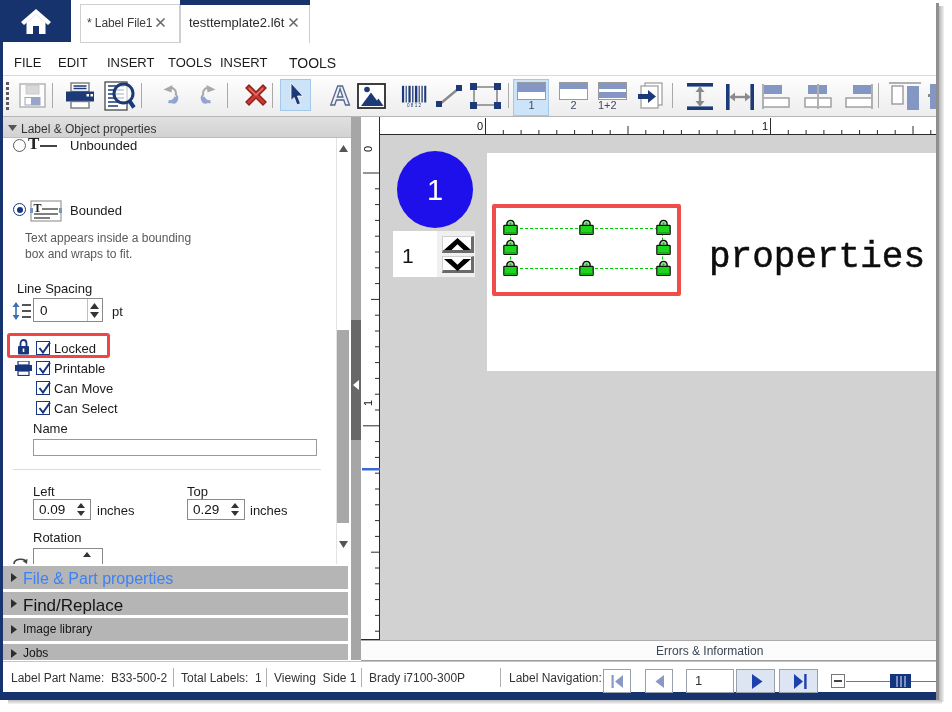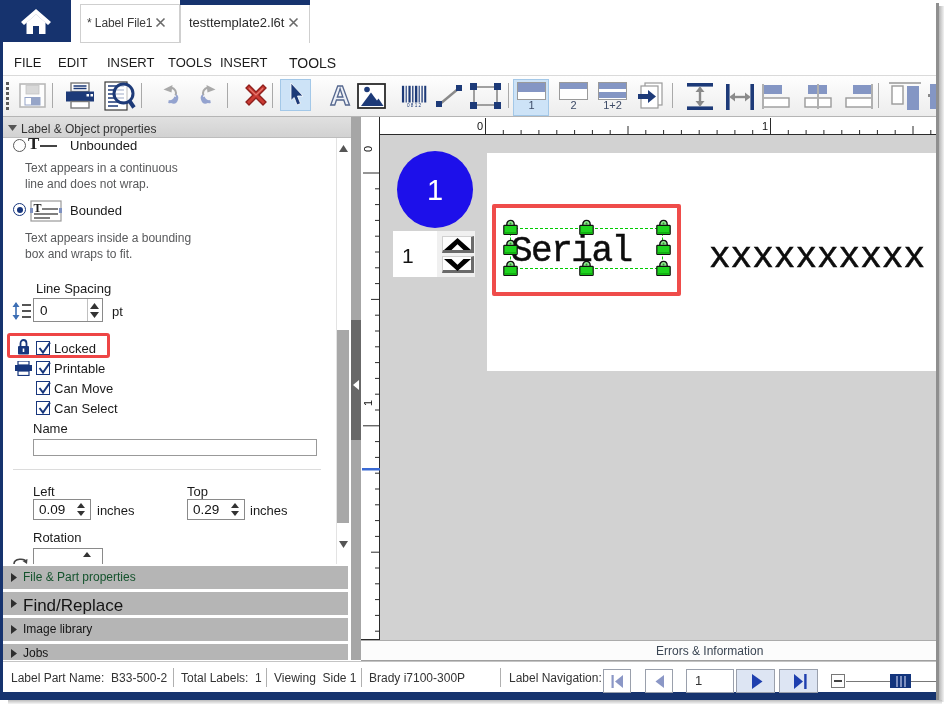--- a/index.html
+++ b/index.html
@@ -167,21 +167,21 @@
       <rect x="0.5" y="0.5" width="28" height="17" fill="#fff" stroke="#9a9a9a"></rect>
       <rect x="1" y="1" width="27" height="6" fill="#8496c4"></rect>
     </svg>
     <div class="abs" style="left:556px;top:23px;width:29px;text-align:center;font-size:11px;color:#3c4a66;">2</div>
 
     <svg class="abs" style="left:595px;top:6px;" width="29" height="18" viewBox="0 0 29 18">
       <rect x="0.5" y="0.5" width="28" height="17" fill="#fff" stroke="#9a9a9a"></rect>
       <rect x="1" y="1" width="27" height="6" fill="#8496c4"></rect>
       <rect x="1" y="10" width="27" height="6" fill="#8496c4"></rect>
     </svg>
-    <div class="abs" style="left:595px;top:23px;width:29px;text-align:center;font-size:11px;color:#3c4a66;">1+2</div>
+    <div class="abs" style="left:595px;top:23px;width:29px;font-size:11px;color:#3c4a66;">1+2</div>
 
     <svg class="abs" style="left:633px;top:6px;" width="30" height="27" viewBox="0 0 30 27">
       <rect x="9" y="1" width="17" height="22" fill="#fff" stroke="#9a9a9a" stroke-width="1.2"></rect>
       <rect x="5" y="4" width="17" height="22" fill="#fff" stroke="#9a9a9a" stroke-width="1.2"></rect>
       <path d="M2 12 L12 12 L12 8 L20 14.5 L12 21 L12 17 L2 17 Z" fill="#1d3a78"></path>
     </svg>
     <div class="abs" style="left:669px;top:7px;width:1px;height:25px;background:#a9a9a9;"></div>
 
     <svg class="abs" style="left:682px;top:6px;" width="30" height="29" viewBox="0 0 30 29">
       <rect x="2" y="1" width="26" height="3.6" fill="#1d3a78"></rect>
@@ -237,35 +237,34 @@
         <path d="M0 0 L9 0 L4.5 6 Z" fill="#555"></path>
       </svg>
     <div class="abs" style="left:18px;top:5px;font-size:12px;color:#333;">Label &amp; Object properties</div>
 
     <div class="abs" style="left:10px;top:22px;width:13px;height:13px;border:1px solid #5a5a5a;border-radius:50%;background:#fff;"></div>
     <svg class="abs" style="left:25px;top:18px;" width="30" height="16" viewBox="0 0 30 16">
       <text x="0" y="14" font-size="17" font-family="Liberation Serif" font-weight="bold" fill="#222">T</text>
       <path d="M12 11 H29" stroke="#444" stroke-width="2"></path>
     </svg>
     <div class="abs lbl" style="left:67px;top:21px;">Unbounded</div>
-    <div class="abs desc" style="left:22px;top:43px;line-height:16px;">Text appears in a continuous<br>line and does not wrap.</div>
 
     <div class="abs" style="left:10px;top:86px;width:13px;height:13px;border:1px solid #17367d;border-radius:50%;background:#fff;"></div>
     <div class="abs" style="left:13.5px;top:89.5px;width:6px;height:6px;border-radius:50%;background:#17367d;"></div>
     <svg class="abs" style="left:27px;top:83px;" width="32" height="22" viewBox="0 0 32 22">
       <rect x="1" y="1" width="30" height="20" fill="#fff" stroke="#9a9a9a" stroke-width="1.2"></rect>
       <rect x="0" y="8" width="3" height="5" fill="#7e91c0"></rect>
         <rect x="29" y="8" width="3" height="5" fill="#7e91c0"></rect>
       <text x="3.5" y="12" font-size="12" font-family="Liberation Serif" font-weight="bold" fill="#222">T</text>
       <path d="M12 9 H28 M4 14 H28 M4 18 H20" stroke="#555" stroke-width="1.6"></path>
     </svg>
     <div class="abs lbl" style="left:67px;top:86px;">Bounded</div>
     <div class="abs desc" style="left:22px;top:113px;line-height:16px;">Text appears inside a bounding<br>box and wraps to fit.</div>
 
-    <div class="abs lbl" style="left:33px;top:164px;">Line Spacing</div>
+    <div class="abs lbl" style="left:14px;top:164px;">Line Spacing</div>
     <svg class="abs" style="left:9px;top:185px;" width="19" height="18" viewBox="0 0 19 18">
       <path d="M4 1 L4 17" stroke="#3c6eb4" stroke-width="1.6"></path>
       <path d="M4 0 L7.5 5 L0.5 5 Z" fill="#3c6eb4"></path>
         <path d="M4 18 L7.5 13 L0.5 13 Z" fill="#3c6eb4"></path>
       <path d="M10 3 H19 M10 9 H19 M10 15 H19" stroke="#555" stroke-width="2"></path>
     </svg>
     <div class="abs" style="left:30px;top:181px;width:70px;height:24px;background:#fff;border:1px solid #8a8a8a;"></div>
     <div class="abs" style="left:37px;top:186px;font-size:13.5px;color:#111;">0</div>
     <div class="abs" style="left:84px;top:182px;width:15px;height:22px;border-left:1px solid #c0c0c0;"></div>
     <svg class="abs" style="left:87px;top:186px;" width="9" height="6" viewBox="0 0 9 6">
@@ -363,21 +362,21 @@
     <div class="abs" style="left:348px;top:0;width:10px;height:543px;background:#a6a6a6;"></div>
     <div class="abs" style="left:348px;top:203px;width:10px;height:120px;background:#686868;"></div>
     <svg class="abs" style="left:350px;top:263px;" width="6" height="10" viewBox="0 0 6 10">
         <path d="M6 0 L0 5 L6 10 Z" fill="#fff"></path>
       </svg>
 
     <div class="abs" style="left:0;top:449px;width:345px;height:23px;background:#b5b5b5;"></div>
     <svg class="abs" style="left:8px;top:456px;" width="6" height="9" viewBox="0 0 6 9">
         <path d="M0 0 L6 4.5 L0 9 Z" fill="#2e2e2e"></path>
       </svg>
-    <div class="abs" style="left:20px;top:453px;font-size:12px;color:#14532d;">File &amp; Part properties</div>
+    <div class="abs" style="left:20px;top:453px;font-size:16px;color:#3b82f6;">File &amp; Part properties</div>
     <div class="abs" style="left:0;top:475px;width:345px;height:23px;background:#b5b5b5;"></div>
     <svg class="abs" style="left:8px;top:482px;" width="6" height="9" viewBox="0 0 6 9">
         <path d="M0 0 L6 4.5 L0 9 Z" fill="#2e2e2e"></path>
       </svg>
     <div class="abs" style="left:20px;top:479px;font-size:17px;color:#151515;">Find/Replace</div>
     <div class="abs" style="left:0;top:501px;width:345px;height:23px;background:#b5b5b5;"></div>
     <svg class="abs" style="left:8px;top:508px;" width="6" height="9" viewBox="0 0 6 9">
         <path d="M0 0 L6 4.5 L0 9 Z" fill="#2e2e2e"></path>
       </svg>
     <div class="abs" style="left:20px;top:505px;font-size:12px;color:#151515;">Image library</div>
@@ -473,22 +472,21 @@
     <div class="abs" style="left:41px;top:127px;font-size:21px;color:#141414;">1</div>
     <div class="abs" style="left:81px;top:119px;width:32px;height:17px;background:#fdfdfd;border:1px solid #d0d0d0;border-right:3px solid #6a6a6a;border-bottom:3px solid #6a6a6a;"></div>
     <svg class="abs" style="left:83px;top:121px;" width="27" height="12" viewBox="0 0 27 12">
         <path d="M13.5 0 L27 12 H19.5 L13.5 6.2 L7.5 12 H0 Z" fill="#000"></path>
       </svg>
     <div class="abs" style="left:81px;top:139px;width:32px;height:17px;background:#fdfdfd;border:1px solid #d0d0d0;border-right:3px solid #6a6a6a;border-bottom:3px solid #6a6a6a;"></div>
     <svg class="abs" style="left:83px;top:142px;" width="27" height="12" viewBox="0 0 27 12">
         <path d="M13.5 12 L27 0 H19.5 L13.5 5.8 L7.5 0 H0 Z" fill="#000"></path>
       </svg>
 
-    <div class="abs mono" style="left:150px;top:114px;font-size:36px;letter-spacing:-1.5px;color:#0d0d0d;-webkit-text-stroke:0.5px #0d0d0d;">Serial</div>
-    <div class="abs mono" style="left:348px;top:120px;font-size:36px;color:#0d0d0d;-webkit-text-stroke:0.5px #0d0d0d;">xxxxxxxxxx</div>
+    <div class="abs mono" style="left:348px;top:120px;font-size:36px;color:#0d0d0d;-webkit-text-stroke:0.5px #0d0d0d;">properties</div>
 
     <div class="abs" style="left:131px;top:87px;width:189px;height:92px;border:4px solid #ef4c4a;border-radius:2px;"></div>
 
     <div class="abs" style="left:149px;top:111px;width:153px;height:41px;border:1px dashed #00cc00;"></div>
 <svg class="abs" style="left:141.5px;top:101.5px;" width="15" height="17" viewBox="0 0 15 17">
         <path d="M3.8 7 V5.6 C3.8 2.8 5.4 1.4 7.5 1.4 C9.6 1.4 11.2 2.8 11.2 5.6 V7" fill="#8fe88f" stroke="#111" stroke-width="1.4"></path>
         <circle cx="7.5" cy="4.6" r="1" fill="#2a9a2a"></circle>
         <rect x="0.8" y="6.3" width="13.4" height="9.2" rx="0.8" fill="#1fd41f" stroke="#111" stroke-width="1.2"></rect>
         <rect x="1.6" y="13" width="11.8" height="1.8" fill="#12b012"></rect>
       </svg>

